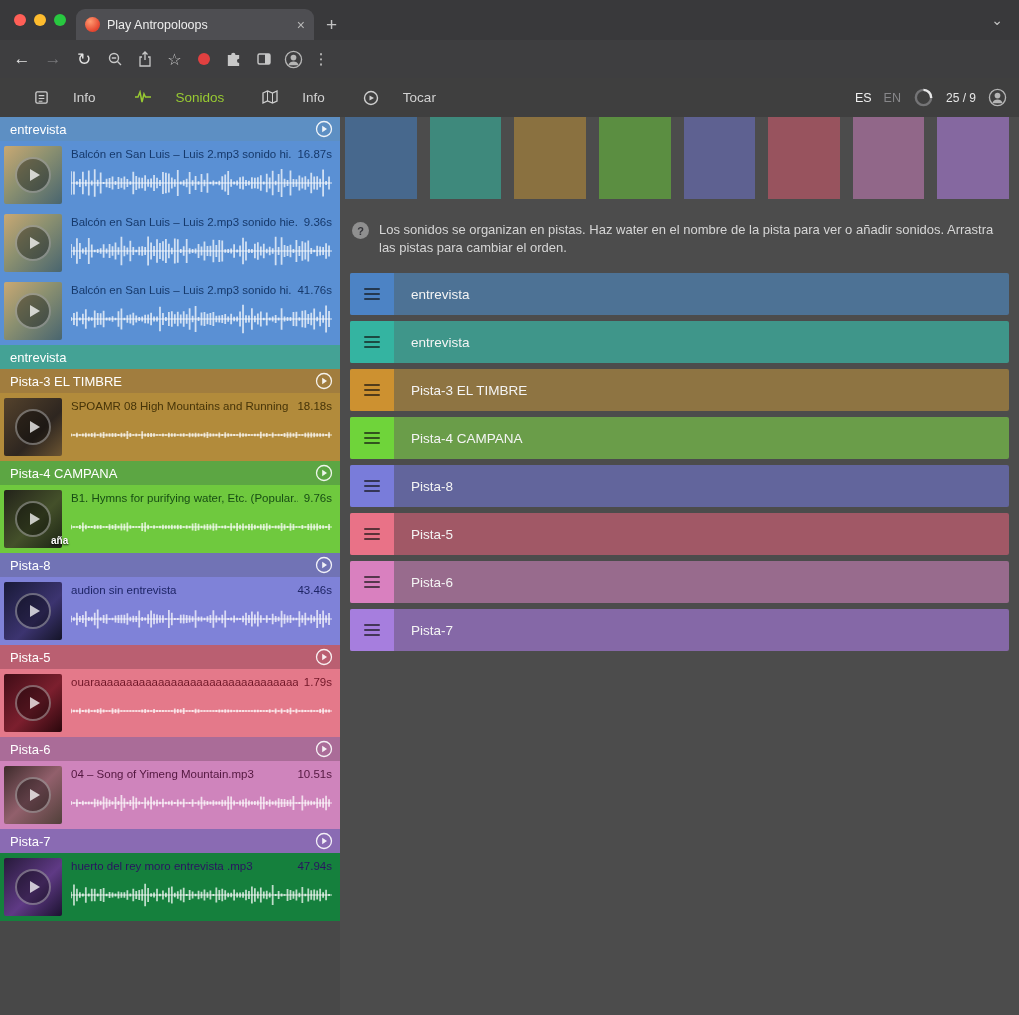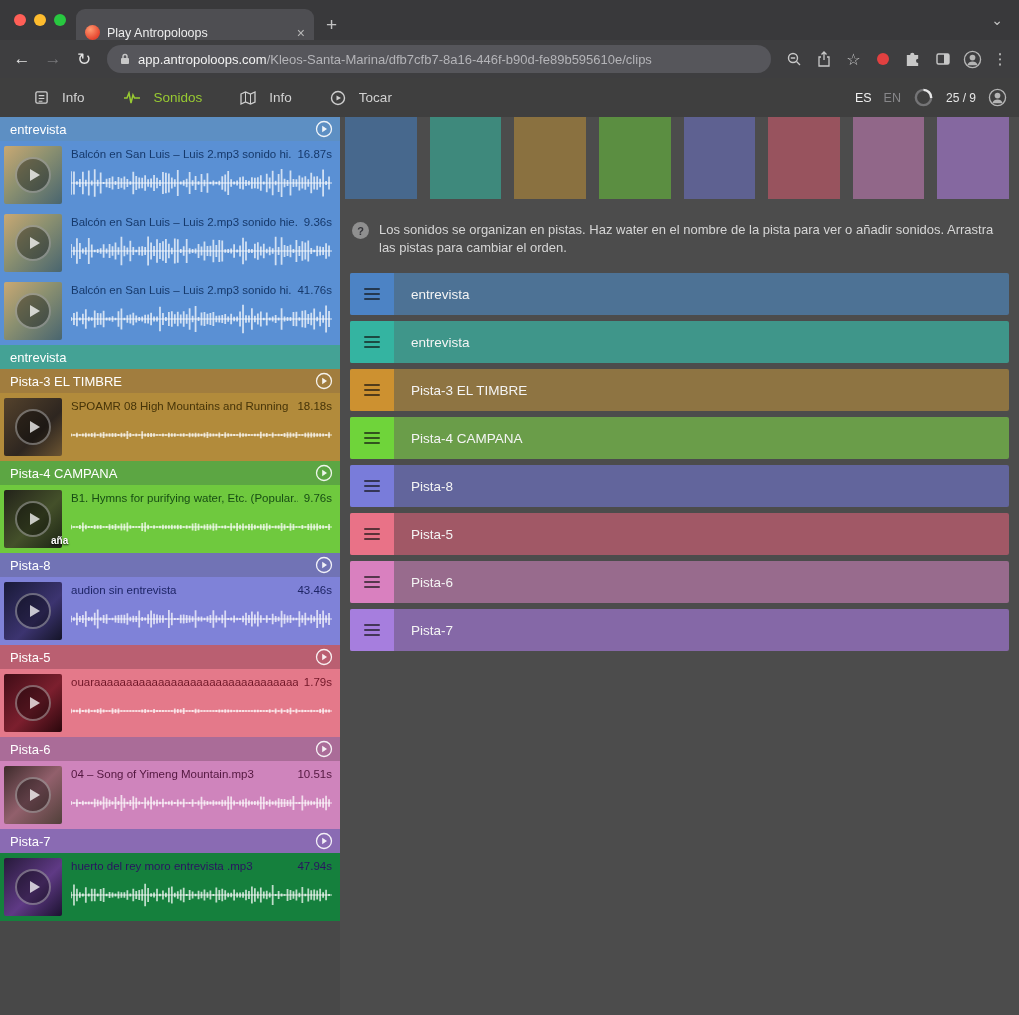--- a/index.html
+++ b/index.html
@@ -6,21 +6,21 @@
   body {
     width: 1019px; height: 1015px; margin: 0; overflow: hidden;
     font-family: "Liberation Sans", sans-serif; background: #39393b;
   }
   
   .tabstrip { height: 40px; background: #39393b; position: relative; display: flex; align-items: flex-end; }
   .traffic { position: absolute; left: 14px; top: 14px; display: flex; gap: 8px; }
   .light { width: 12px; height: 12px; border-radius: 50%; }
   .light.red { background: #ff5f57; } .light.yellow { background: #febc2e; } .light.green { background: #28c840; }
   .tab { margin-left: 76px; width: 238px; height: 31px; background: #4e4e52; border-radius: 9px 9px 0 0;
-         display: flex; align-items: flex-end; padding: 0 9px; gap: 7px; }
+         display: flex; align-items: center; padding: 0 9px; gap: 7px; }
   .favicon { width: 15px; height: 15px; border-radius: 50%; flex: none;
              background: radial-gradient(circle at 35% 30%, #ff9a70, #e5452f 70%); }
   .tab-title { font-size: 12.5px; color: #ededed; flex: 1; white-space: nowrap; overflow: hidden; }
   .tab-close { color: #b8b8b8; font-size: 14px; line-height: 1; }
   .newtab { color: #c2c2c2; font-size: 19px; margin: 0 0 6px 12px; line-height: 1; }
   .tab-chevron { position: absolute; right: 16px; top: 12px; color: #c2c2c2; font-size: 14px; }
 
   .toolbar { height: 38px; background: #3e3e40; display: flex; align-items: center; padding: 0 8px; gap: 3px; }
   .navbtn { width: 28px; text-align: center; font-size: 17px; color: #e2e2e2; }
   .navbtn.fwd { color: #77777a; }
@@ -33,21 +33,21 @@
   .star { color: #c8c8c8; font-size: 16px; }
   .recdot { width: 12px; height: 12px; border-radius: 50%; background: #e14040; margin: 0 7px; }
   .menu-dots { color: #c8c8c8; font-size: 15px; width: 22px; text-align: center; }
 
   
   .app-header { height: 39px; background: #3f3f3f; display: flex; align-items: center; }
   .crumb { width: 340px; height: 39px; flex: none; display: flex; align-items: center; padding: 0 10px;
            color: #fff; font-size: 12.5px; text-shadow: 0 1px 3px rgba(0,0,0,.9); white-space: nowrap; overflow: hidden;
            background: linear-gradient(105deg,#a5714e 0%,#6d7d66 16%,#b0584d 30%,#7b8a94 44%,#c08a5e 58%,#5d6b5a 72%,#9a6a55 86%,#70655a 100%); }
   .nav { display: flex; gap: 38px; margin-left: 34px; align-items: center; }
-  .nav-item { display: flex; align-items: center; gap: 13px; font-size: 13.5px; color: #d2d2d2; }
+  .nav-item { display: flex; gap: 24px; font-size: 13.5px; color: #d2d2d2; }
   .nav-item.active { color: #98ca32; }
   .hdr-right { margin-left: auto; display: flex; align-items: center; gap: 12px; padding-right: 12px; }
   .lang-es { color: #f0f0f0; font-size: 12.5px; }
   .lang-en { color: #87878a; font-size: 12.5px; }
   .counter { color: #e6e6e6; font-size: 12px; white-space: nowrap; }
 
   
   .content { display: flex; height: 898px; }
   .sidebar { width: 340px; flex: none; background: #484848; overflow: hidden; }
   .sec-header { height: 24px; display: flex; align-items: center; padding: 0 10px; position: relative;
@@ -105,27 +105,20 @@
     <span class="tab-close">×</span>
   </div>
   <div class="newtab">+</div>
   <div class="tab-chevron">⌄</div>
 </div>
 
 <div class="toolbar">
   <div class="navbtn">←</div>
   <div class="navbtn fwd">→</div>
   <div class="navbtn">↻</div>
-  <div class="omnibox">
-    <svg width="12" height="14" viewBox="0 0 12 14">
-      <rect x="2" y="6" width="8" height="6" rx="1" fill="#c8c8c8"></rect>
-      <path d="M4 6V4.5a2 2 0 0 1 4 0V6" stroke="#c8c8c8" stroke-width="1.4" fill="none"></path>
-    </svg>
-    <span class="url"><span class="domain">app.antropoloops.com</span><span class="path">/Kleos-Santa-Marina/dfb7cfb7-8a16-446f-b90d-fe89b595610e/clips</span></span>
-  </div>
   <div class="tool-ic">
     <svg width="16" height="16" viewBox="0 0 16 16">
       <circle cx="7" cy="7" r="4.5" stroke="#c8c8c8" fill="none" stroke-width="1.4"></circle>
       <path d="M4.8 7h4.4M10.5 10.5L14 14" stroke="#c8c8c8" stroke-width="1.4"></path>
     </svg>
   </div>
   <div class="tool-ic">
     <svg width="14" height="16" viewBox="0 0 14 16">
       <path d="M7 1v8M4.5 3.5L7 1l2.5 2.5" stroke="#c8c8c8" stroke-width="1.3" fill="none"></path>
       <path d="M4 6H2v9h10V6h-2" stroke="#c8c8c8" stroke-width="1.3" fill="none"></path>

